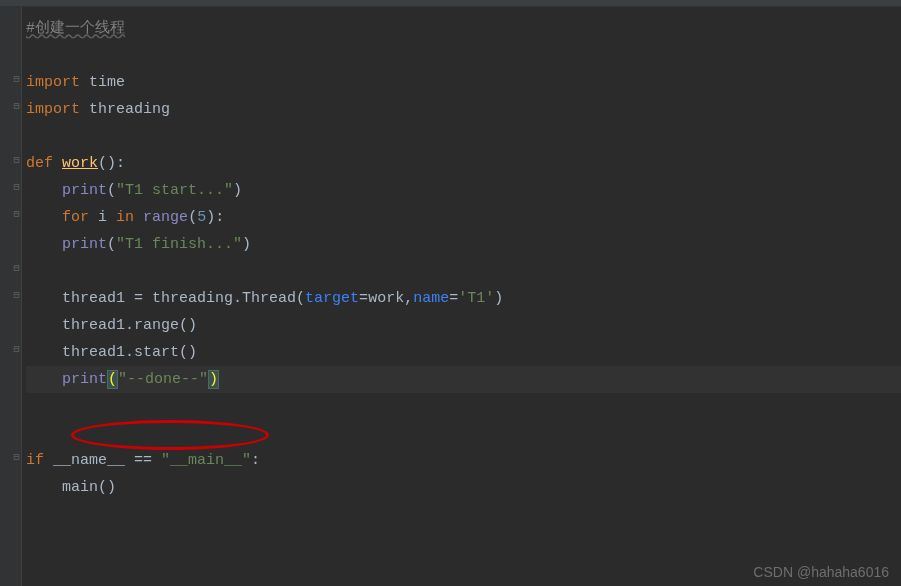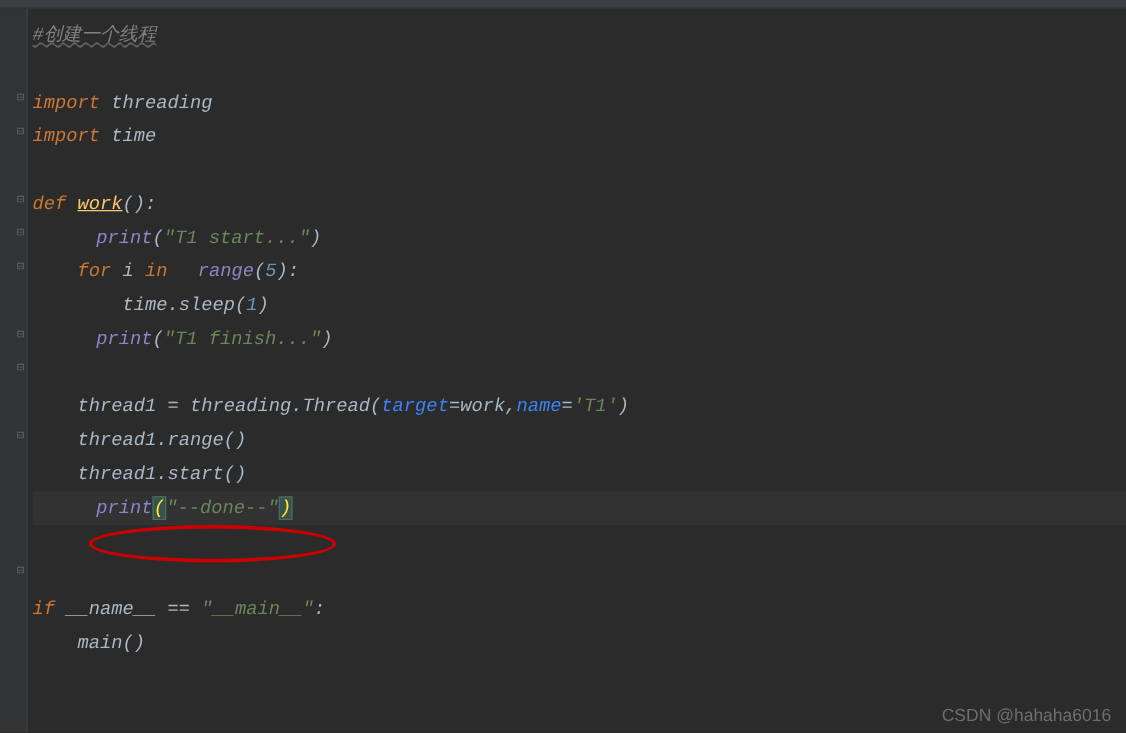--- a/index.html
+++ b/index.html
@@ -40,35 +40,34 @@
     color: #606366;
     display: flex;
     align-items: center;
     justify-content: center;
     cursor: pointer;
   }
   .code-area {
     padding: 8px 0 0 4px;
     flex: 1;
     position: relative;
-    font-style: italic;
   }
   .line {
     height: 27px;
     white-space: pre;
     position: relative;
   }
   .line.highlighted {
     background: #323232;
   }
   .c-commentuw { color: #808080; text-decoration: underline wavy #606060; }
   .c-keyword { color: #cc7832; }
   .c-default { color: #a9b7c6; }
   .c-funcname { color: #ffc66d; text-decoration: underline; }
-  .c-builtin { color: #8888c6; margin-left: 15px; }
+  .c-builtin { color: #8888c6; }
   .c-string { color: #6a8759; }
   .c-number { color: #6897bb; }
   .c-param { color: #3b82f6; }
   .c-paren-match { background: #3b514d; color: #ffef28; border: 1px solid #4a6b5f; }
   .circle-annotation {
     position: absolute;
     border: 3px solid #cc0000;
     border-radius: 50%;
     pointer-events: none;
     width: 198px;
@@ -100,27 +99,26 @@
     <div class="fold-marker" style="top:257px;">⊟</div>
     <div class="fold-marker" style="top:284px;">⊟</div>
     <div class="fold-marker" style="top:338px;">⊟</div>
     <div class="fold-marker" style="top:446px;">⊟</div>
   </div>
 
   <div class="code-area">
 
     <div class="line"><span class="c-commentuw">#创建一个线程</span></div>
     <div class="line"></div>
+    <div class="line"><span class="c-keyword">import</span><span class="c-default"> </span><span class="c-default">time</span></div>
     <div class="line"><span class="c-keyword">import</span><span class="c-default"> </span><span class="c-default">threading</span></div>
-    <div class="line"><span class="c-keyword">import</span><span class="c-default"> </span><span class="c-default">time</span></div>
     <div class="line"></div>
     <div class="line"><span class="c-keyword">def</span><span class="c-default"> </span><span class="c-funcname">work</span><span class="c-default">():</span></div>
     <div class="line"><span class="c-default">    </span><span class="c-builtin">print</span><span class="c-default">(</span><span class="c-string">"T1 start..."</span><span class="c-default">)</span></div>
     <div class="line"><span class="c-default">    </span><span class="c-keyword">for</span><span class="c-default"> </span><span class="c-default">i</span><span class="c-default"> </span><span class="c-keyword">in</span><span class="c-default"> </span><span class="c-builtin">range</span><span class="c-default">(</span><span class="c-number">5</span><span class="c-default">)</span><span class="c-default">:</span></div>
-    <div class="line"><span class="c-default">        </span><span class="c-default">time.sleep</span><span class="c-default">(</span><span class="c-number">1</span><span class="c-default">)</span></div>
     <div class="line"><span class="c-default">    </span><span class="c-builtin">print</span><span class="c-default">(</span><span class="c-string">"T1 finish..."</span><span class="c-default">)</span></div>
     <div class="line"></div>
     <div class="line"><span class="c-default">    </span><span class="c-default">thread1</span><span class="c-default"> = </span><span class="c-default">threading.Thread</span><span class="c-default">(</span><span class="c-param">target</span><span class="c-default">=</span><span class="c-default">work</span><span class="c-default">,</span><span class="c-param">name</span><span class="c-default">=</span><span class="c-string">'T1'</span><span class="c-default">)</span></div>
     <div class="line"><span class="c-default">    </span><span class="c-default">thread1</span><span class="c-default">.range()</span></div>
     <div class="line"><span class="c-default">    </span><span class="c-default">thread1</span><span class="c-default">.start()</span></div>
     <div class="line highlighted"><span class="c-default">    </span><span class="c-builtin">print</span><span class="c-paren-match">(</span><span class="c-string">"--done--"</span><span class="c-paren-match">)</span></div>
     <div class="line"></div>
     <div class="line"></div>
     <div class="line"><span class="c-keyword">if</span><span class="c-default"> </span><span class="c-default">__name__</span><span class="c-default"> == </span><span class="c-string">"__main__"</span><span class="c-default">:</span></div>
     <div class="line"><span class="c-default">    </span><span class="c-default">main</span><span class="c-default">()</span></div>

